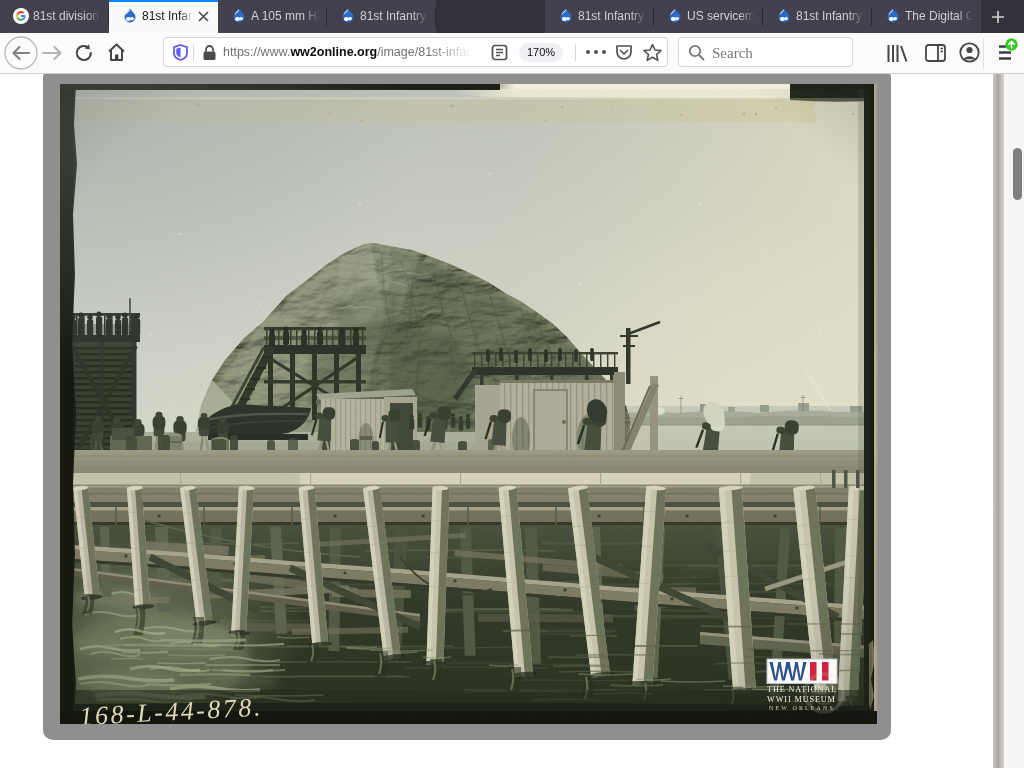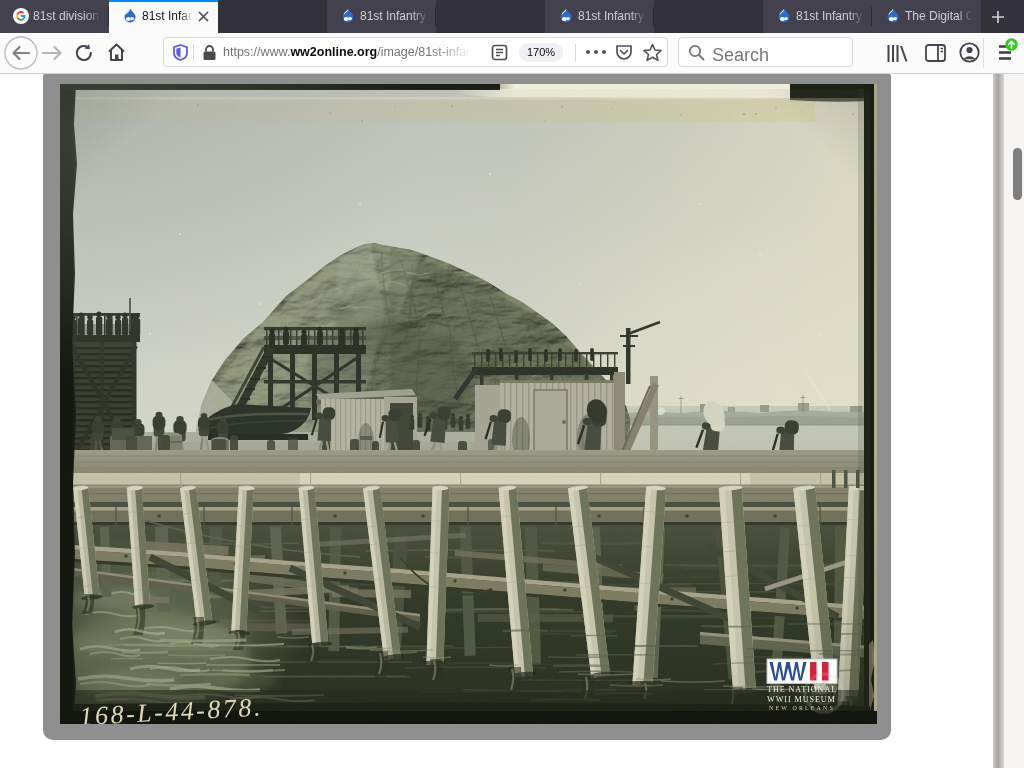--- a/index.html
+++ b/index.html
@@ -68,38 +68,58 @@
           <path d="M10.3 3.4 C9.2 2.4 8.4 1.5 8 0.6 7.6 1.5 6.8 2.5 5.7 3.5 4.1 5 2.5 6.6 2.5 8.9 a5.5 5.6 0 0 0 11 0 C13.5 6.5 11.9 4.9 10.3 3.4z" fill="#2d6bc8"></path>
           <path d="M5.2 3.9 C6.1 3.1 7.2 2.2 7.7 1.2 L8.1 2.3 C7.6 3.2 6.6 4.1 5.8 4.8 5 5.5 4.2 6.3 3.8 7.1 3.4 6 4.2 4.8 5.2 3.9z" fill="#eef4fb"></path>
           <ellipse cx="6.4" cy="11" rx="2.5" ry="2" fill="#fff"></ellipse>
           <ellipse cx="10.1" cy="10.6" rx="1.9" ry="1.7" fill="#fff"></ellipse>
         </svg>
       <span class="ttl">81st Infantry</span>
       <svg class="closex" viewBox="0 0 13 13">
           <path d="M2 2 L11 11 M11 2 L2 11" stroke="#4a4a4f" stroke-width="1.6"></path>
         </svg>
     </div>
+    <div class="tab" style="left:218px;width:109px;">
+      <svg class="ico" viewBox="0 0 16 16">
+          <path d="M10.3 3.4 C9.2 2.4 8.4 1.5 8 0.6 7.6 1.5 6.8 2.5 5.7 3.5 4.1 5 2.5 6.6 2.5 8.9 a5.5 5.6 0 0 0 11 0 C13.5 6.5 11.9 4.9 10.3 3.4z" fill="#2d6bc8"></path>
+          <path d="M5.2 3.9 C6.1 3.1 7.2 2.2 7.7 1.2 L8.1 2.3 C7.6 3.2 6.6 4.1 5.8 4.8 5 5.5 4.2 6.3 3.8 7.1 3.4 6 4.2 4.8 5.2 3.9z" fill="#eef4fb"></path>
+          <ellipse cx="6.4" cy="11" rx="2.5" ry="2" fill="#fff"></ellipse>
+          <ellipse cx="10.1" cy="10.6" rx="1.9" ry="1.7" fill="#fff"></ellipse>
+        </svg>
+      <span class="ttl">A 105 mm Ho</span>
+        <span class="sep"></span>
+    </div>
     <div class="tab" style="left:327px;width:109px;">
       <svg class="ico" viewBox="0 0 16 16">
           <path d="M10.3 3.4 C9.2 2.4 8.4 1.5 8 0.6 7.6 1.5 6.8 2.5 5.7 3.5 4.1 5 2.5 6.6 2.5 8.9 a5.5 5.6 0 0 0 11 0 C13.5 6.5 11.9 4.9 10.3 3.4z" fill="#2d6bc8"></path>
           <path d="M5.2 3.9 C6.1 3.1 7.2 2.2 7.7 1.2 L8.1 2.3 C7.6 3.2 6.6 4.1 5.8 4.8 5 5.5 4.2 6.3 3.8 7.1 3.4 6 4.2 4.8 5.2 3.9z" fill="#eef4fb"></path>
           <ellipse cx="6.4" cy="11" rx="2.5" ry="2" fill="#fff"></ellipse>
           <ellipse cx="10.1" cy="10.6" rx="1.9" ry="1.7" fill="#fff"></ellipse>
         </svg>
       <span class="ttl">81st Infantry</span>
         <span class="sep"></span>
     </div>
     <div class="tab" style="left:545px;width:109px;">
       <svg class="ico" viewBox="0 0 16 16">
           <path d="M10.3 3.4 C9.2 2.4 8.4 1.5 8 0.6 7.6 1.5 6.8 2.5 5.7 3.5 4.1 5 2.5 6.6 2.5 8.9 a5.5 5.6 0 0 0 11 0 C13.5 6.5 11.9 4.9 10.3 3.4z" fill="#2d6bc8"></path>
           <path d="M5.2 3.9 C6.1 3.1 7.2 2.2 7.7 1.2 L8.1 2.3 C7.6 3.2 6.6 4.1 5.8 4.8 5 5.5 4.2 6.3 3.8 7.1 3.4 6 4.2 4.8 5.2 3.9z" fill="#eef4fb"></path>
           <ellipse cx="6.4" cy="11" rx="2.5" ry="2" fill="#fff"></ellipse>
           <ellipse cx="10.1" cy="10.6" rx="1.9" ry="1.7" fill="#fff"></ellipse>
         </svg>
       <span class="ttl">81st Infantry</span>
+        <span class="sep"></span>
+    </div>
+    <div class="tab" style="left:654px;width:109px;">
+      <svg class="ico" viewBox="0 0 16 16">
+          <path d="M10.3 3.4 C9.2 2.4 8.4 1.5 8 0.6 7.6 1.5 6.8 2.5 5.7 3.5 4.1 5 2.5 6.6 2.5 8.9 a5.5 5.6 0 0 0 11 0 C13.5 6.5 11.9 4.9 10.3 3.4z" fill="#2d6bc8"></path>
+          <path d="M5.2 3.9 C6.1 3.1 7.2 2.2 7.7 1.2 L8.1 2.3 C7.6 3.2 6.6 4.1 5.8 4.8 5 5.5 4.2 6.3 3.8 7.1 3.4 6 4.2 4.8 5.2 3.9z" fill="#eef4fb"></path>
+          <ellipse cx="6.4" cy="11" rx="2.5" ry="2" fill="#fff"></ellipse>
+          <ellipse cx="10.1" cy="10.6" rx="1.9" ry="1.7" fill="#fff"></ellipse>
+        </svg>
+      <span class="ttl">US servicem</span>
         <span class="sep"></span>
     </div>
     <div class="tab" style="left:763px;width:109px;">
       <svg class="ico" viewBox="0 0 16 16">
           <path d="M10.3 3.4 C9.2 2.4 8.4 1.5 8 0.6 7.6 1.5 6.8 2.5 5.7 3.5 4.1 5 2.5 6.6 2.5 8.9 a5.5 5.6 0 0 0 11 0 C13.5 6.5 11.9 4.9 10.3 3.4z" fill="#2d6bc8"></path>
           <path d="M5.2 3.9 C6.1 3.1 7.2 2.2 7.7 1.2 L8.1 2.3 C7.6 3.2 6.6 4.1 5.8 4.8 5 5.5 4.2 6.3 3.8 7.1 3.4 6 4.2 4.8 5.2 3.9z" fill="#eef4fb"></path>
           <ellipse cx="6.4" cy="11" rx="2.5" ry="2" fill="#fff"></ellipse>
           <ellipse cx="10.1" cy="10.6" rx="1.9" ry="1.7" fill="#fff"></ellipse>
         </svg>
       <span class="ttl">81st Infantry</span>
@@ -162,21 +182,21 @@
       </svg>
       <svg style="position:absolute;left:479px;top:5px;" width="19" height="19" viewBox="0 0 19 19">
         <path d="M9.5 1.5 L12 7 L18 7.6 L13.5 11.5 L14.9 17.4 L9.5 14.3 L4.1 17.4 L5.5 11.5 L1 7.6 L7 7 Z" fill="none" stroke="#515156" stroke-width="1.6" stroke-linejoin="round"></path>
       </svg>
     </div>
     <div id="searchbar">
       <svg style="position:absolute;left:9px;top:6px;" width="17" height="17" viewBox="0 0 17 17">
         <circle cx="7" cy="7" r="5.2" fill="none" stroke="#77777c" stroke-width="1.8"></circle>
         <path d="M11 11 L15.5 15.5" stroke="#77777c" stroke-width="1.8" stroke-linecap="round"></path>
       </svg>
-      <div style="position:absolute;left:33px;top:7px;font-size:18px;color:#77777c;">Search</div>
+      <div style="position:absolute;left:33px;top:7px;font-size:15px;color:#77777c;font-family:Liberation Serif, serif;">Search</div>
     </div>
     <svg class="tbico" style="left:886px;top:10px;" width="23" height="21" viewBox="0 0 23 21">
       <path d="M2.5 2 V19 M7 2 V19 M11.5 2 V19" stroke="#45454a" stroke-width="2"></path>
       <path d="M15 3 L20.5 18.5" stroke="#45454a" stroke-width="2"></path>
     </svg>
     <svg class="tbico" style="left:925px;top:11px;" width="21" height="18" viewBox="0 0 21 18">
       <rect x="1" y="1" width="19" height="16" rx="2.5" fill="none" stroke="#45454a" stroke-width="1.8"></rect>
       <path d="M13 1.5 V16.5" stroke="#45454a" stroke-width="1.8"></path>
       <path d="M15.5 4.5 H18 M15.5 7.5 H18" stroke="#45454a" stroke-width="1.3"></path>
     </svg>

